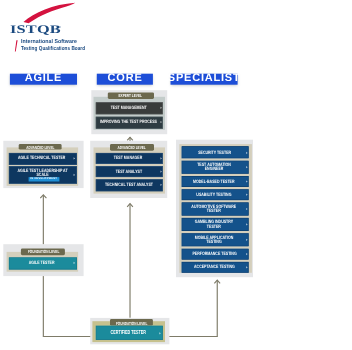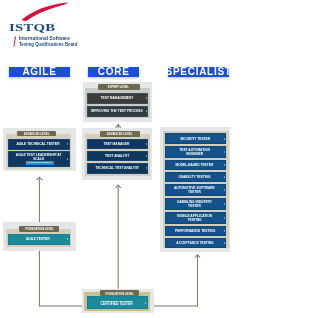--- a/index.html
+++ b/index.html
@@ -66,21 +66,21 @@
   <div class="wordmark">ISTQB</div>
   <div class="reg">®</div>
   <div class="tagline">
     <span>International Software</span>
     <span>Testing Qualifications Board</span>
   </div>
 </div>
 
 <div class="colhead" style="left:9px;top:66.7px;width:61px;">AGILE</div>
 <div class="colhead" style="left:88.2px;top:66.7px;width:51px;">CORE</div>
-<div class="colhead" style="left:168px;top:66.7px;width:61.2px;">SPECIALIST</div>
+<div class="colhead" style="left:155px;top:66.7px;width:61.2px;">SPECIALIST</div>
 
 <div class="panel" style="left:82.8px;top:81.7px;width:69.5px;height:40.8px;">
   <div class="inner expert" style="left:2.4px;top:6.3px;width:65px;height:30.3px;"></div>
   <div class="tab" style="left:14.8px;top:2.6px;width:42.4px;height:5.4px;">
       <span>EXPERT LEVEL</span>
     </div>
   <div class="item dark" style="left:4.2px;top:11.2px;width:61.5px;height:11px;">
     <span>TEST MANAGEMENT</span>
     <i class="caret"></i>
   </div>

